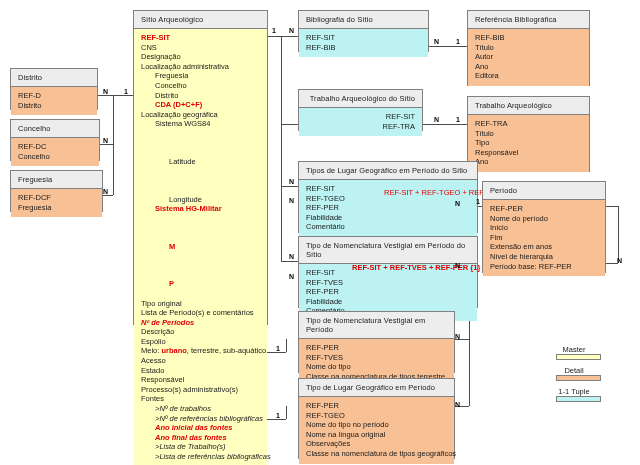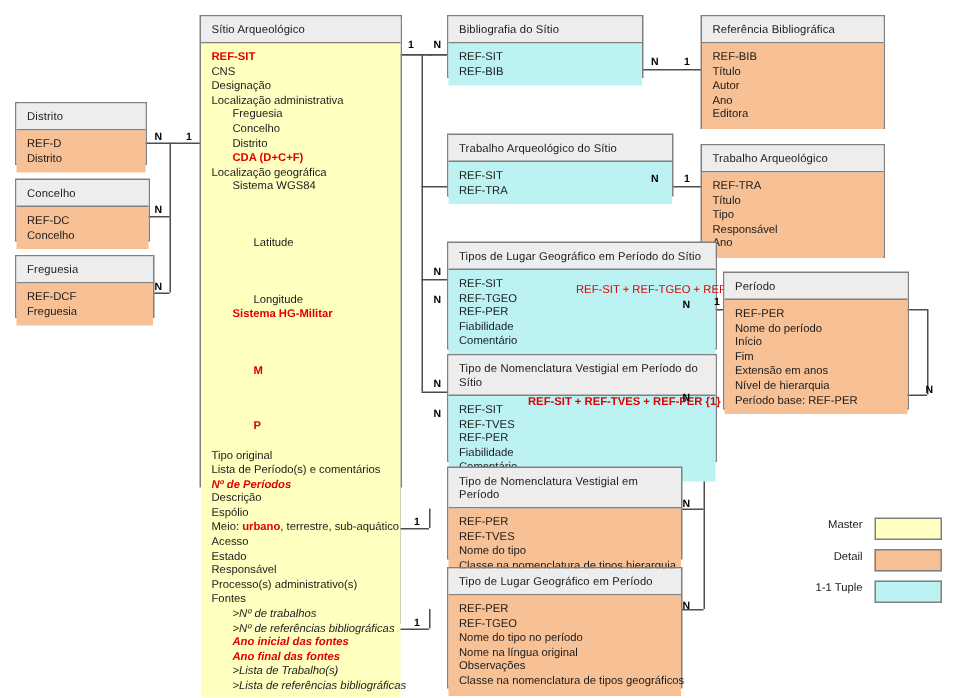--- a/index.html
+++ b/index.html
@@ -27,22 +27,22 @@
   .note{position:absolute;font-size:7.5px;color:#e00000;white-space:nowrap;}
 
   .card{position:absolute;font-size:7px;color:#000;font-weight:bold;
         line-height:8px;white-space:nowrap;}
 
   .ln{position:absolute;background:#4d4d4d;}
   .ln.h{height:1px;}
   .ln.v{width:1px;}
 
   .legend{position:absolute;font-size:7.5px;color:#1a1a1a;}
-  .legend .row{display:flex;align-items:flex-start;justify-content:flex-end;
-               height:15px;margin-bottom:6px;}
+  .legend .row{display:flex;align-items:center;justify-content:flex-end;
+               height:15px;margin-bottom:6px;flex-direction:column;}
   .legend .lbl{margin-right:8px;white-space:nowrap;}
   .legend .sw{width:45px;height:15px;border:1px solid #808080;box-sizing:border-box;}
   .sw.master{background:#ffffc0;}
   .sw.detail{background:#f7c095;}
   .sw.tuple{background:#bdf2f2;}
 </style>
 </head>
 <body>
 
 <div id="canvas">
@@ -166,21 +166,21 @@
     <div class="hd">Referência Bibliográfica</div>
     <div class="bd">
         <div class="f i0">REF-BIB</div>
         <div class="f i0">Título</div>
         <div class="f i0">Autor</div>
         <div class="f i0">Ano</div>
         <div class="f i0">Editora</div>
       </div>
   </div>
 
-  <div class="ent tuple" style="left:298px;top:89px;width:151px;height:42px;">
+  <div class="ent tuple" style="left:298px;top:89px;width:125px;height:42px;text-align:right;">
     <div class="hd">Trabalho Arqueológico  do Sítio</div>
     <div class="bd">
         <div class="f i0">REF-SIT</div>
         <div class="f i0">REF-TRA</div>
       </div>
   </div>
 
   <div class="ent detail" style="left:467px;top:96px;width:123px;height:76px;">
     <div class="hd">Trabalho Arqueológico</div>
     <div class="bd">
@@ -215,21 +215,21 @@
       </div>
   </div>
   <div class="note" style="left:352px;top:263px;font-weight:bold;">REF-SIT + REF-TVES + REF-PER {1}</div>
 
   <div class="ent detail" style="left:298px;top:311px;width:157px;height:62px;">
     <div class="hd">Tipo de  Nomenclatura  Vestigial em Período</div>
     <div class="bd">
         <div class="f i0">REF-PER</div>
         <div class="f i0">REF-TVES</div>
         <div class="f i0">Nome do tipo</div>
-        <div class="f i0">Classe na nomenclatura de tipos hierarquia</div>
+        <div class="f i0">Classe na nomenclatura de tipos terrestre</div>
       </div>
   </div>
 
   <div class="ent detail" style="left:298px;top:378px;width:157px;height:81px;">
     <div class="hd">Tipo de Lugar Geográfico em Período</div>
     <div class="bd">
         <div class="f i0">REF-PER</div>
         <div class="f i0">REF-TGEO</div>
         <div class="f i0">Nome do tipo no período</div>
         <div class="f i0">Nome na língua original</div>

